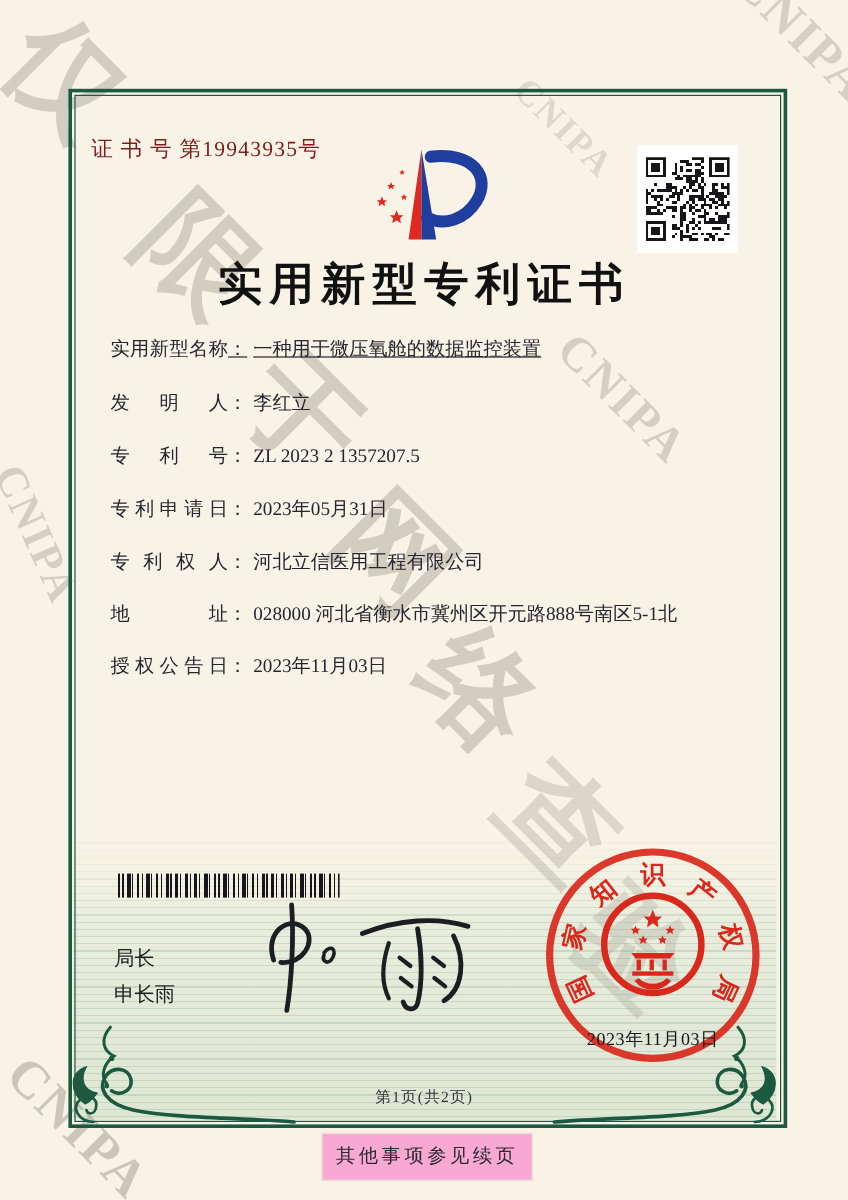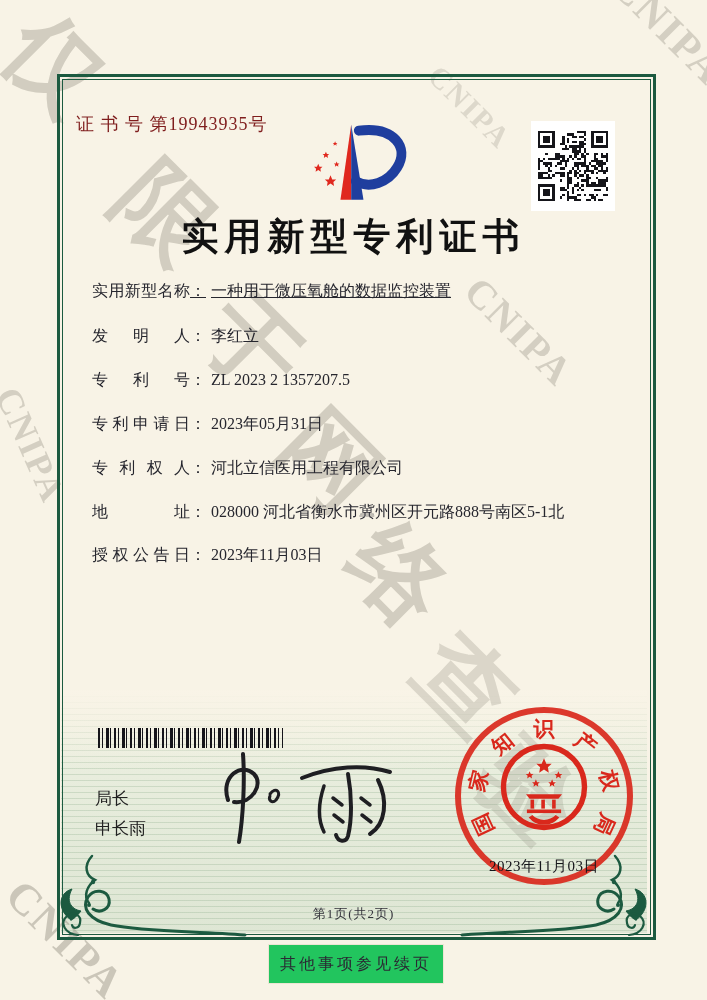--- a/index.html
+++ b/index.html
@@ -60,21 +60,21 @@
   .seal-arc span{position:absolute;left:50%;top:50%;width:24px;height:24px;margin:-12px 0 0 -12px;
       display:flex;align-items:center;justify-content:center;font-size:21px;font-weight:bold;
       color:#d9281c;transform-origin:center;}
   .emblem{position:absolute;left:49px;top:40px;}
   .seal-date{position:absolute;left:0;bottom:14px;width:100%;text-align:center;
       font-size:15px;color:#15151a;z-index:6;letter-spacing:.5px;}
 
   
   .pageno{left:0;top:905px;width:707px;text-align:center;font-size:13px;color:#33333b;z-index:4;
           letter-spacing:1px;}
-  .contnote{left:268px;top:944px;width:174px;height:38px;background:#22c55e;z-index:4;
+  .contnote{left:268px;top:944px;width:174px;height:38px;background:#f9a8d4;z-index:4;
       border:1px solid #ece5d3;text-align:center;line-height:38px;font-size:16px;
       letter-spacing:3px;color:#2a2a33;}
 </style>
 </head>
 <body>
 
 <div class="abs band"></div>
 
 <div>
   <span class="abs wm wm-ch" style="left:8px;top:2px;">仅</span>

